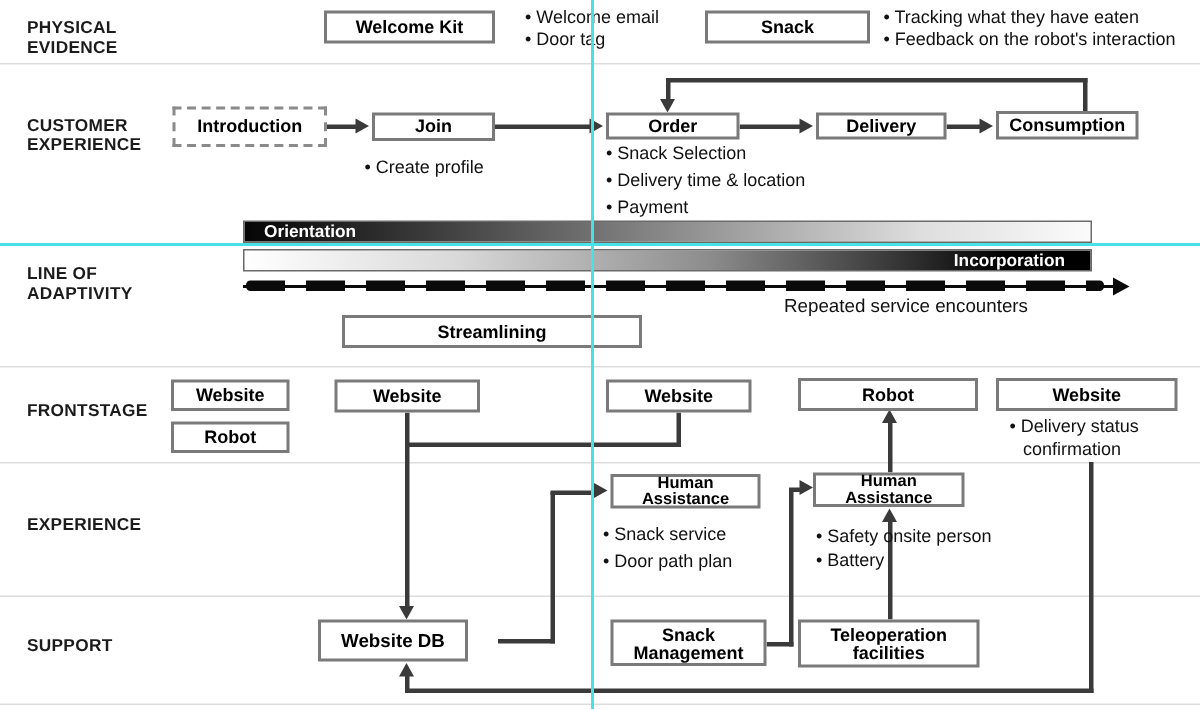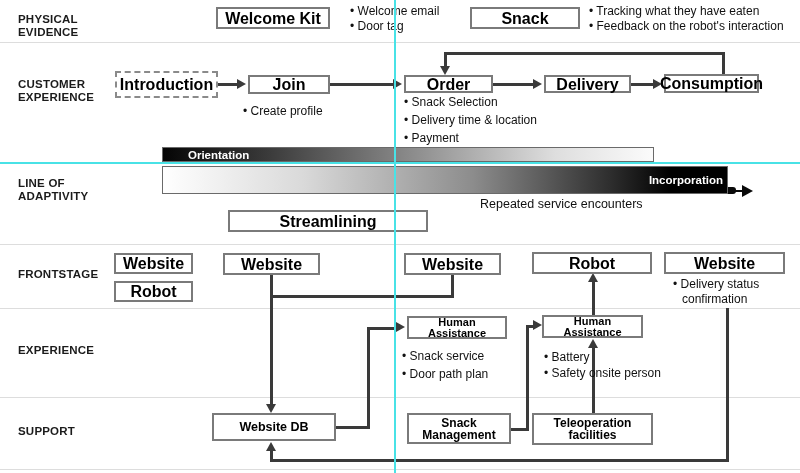--- a/index.html
+++ b/index.html
@@ -4,21 +4,21 @@
 <style>
   html,body{margin:0;padding:0;background:#fff;}
   #canvas{position:relative;width:800px;height:473px;background:#fff;overflow:hidden;
           font-family:"Liberation Sans",sans-serif;color:#000;}
   .sep{position:absolute;left:0;width:800px;height:1px;background:#dddddd;z-index:1;}
   .rowlabel{position:absolute;font-size:11.5px;line-height:13px;color:#1b1b1b;
             white-space:pre-line;z-index:10;letter-spacing:.2px;font-weight:bold;}
   .rowlabel.bold{font-weight:bold;}
   .box{position:absolute;background:#fff;border:2px solid #7a7a7a;box-sizing:border-box;
        display:flex;align-items:center;justify-content:center;text-align:center;
-       font-weight:bold;font-size:16px;line-height:11px;white-space:pre-line;z-index:10;}
+       font-weight:bold;font-size:12px;line-height:11px;white-space:pre-line;z-index:10;}
   .box.dashed{border:2px dashed #8a8a8a;}
   .box.small2{font-size:11px;line-height:10.5px;}
   .bullets{position:absolute;font-size:12px;line-height:15px;color:#111;z-index:10;}
   .bullets.wide{line-height:18px;}
   .bullets.mid{line-height:16px;}
   .line{position:absolute;background:#3a3a3a;z-index:5;}
   .ah-r{position:absolute;width:0;height:0;border-top:5px solid transparent;
         border-bottom:5px solid transparent;border-left:9px solid #3a3a3a;z-index:6;}
   .ah-d{position:absolute;width:0;height:0;border-left:5px solid transparent;
         border-right:5px solid transparent;border-top:9px solid #3a3a3a;z-index:6;}
@@ -92,32 +92,32 @@
 
   <div class="bullets" style="left:243px;top:104px">
     <div>• Create profile</div>
   </div>
   <div class="bullets wide" style="left:404px;top:93px">
     <div>• Snack Selection</div>
     <div>• Delivery time &amp; location</div>
     <div>• Payment</div>
   </div>
 
-  <div class="bar" id="bar-orientation" style="left:162px;top:147px;width:492px;height:15px;padding-left:25px">
+  <div class="bar" id="bar-orientation" style="left:162px;top:147px;width:566px;height:15px;padding-left:13px">
       <span>Orientation</span>
     </div>
-  <div class="bar" id="bar-incorporation" style="left:162px;top:166px;width:566px;height:28px;padding-right:4px">
+  <div class="bar" id="bar-incorporation" style="left:162px;top:166px;width:566px;height:15px;padding-right:17px">
       <span>Incorporation</span>
     </div>
 
   <div class="thinline" style="left:162px;top:190px;width:582px"></div>
   <div class="dashes" style="left:164px;top:187px;width:572px"></div>
   <div class="bigarrow" style="left:742px;top:185px"></div>
 
-  <div class="caption" style="left:480px;top:197px;width:248px;text-align:left">Repeated service encounters</div>
+  <div class="caption" style="left:480px;top:197px;width:248px;text-align:center">Repeated service encounters</div>
 
   <div class="box" style="left:228px;top:210px;width:200px;height:22px">Streamlining</div>
 
   <div class="box" style="left:114px;top:253px;width:79px;height:21px">Website</div>
   <div class="box" style="left:114px;top:281px;width:79px;height:21px">Robot</div>
   <div class="box" style="left:223px;top:253px;width:97px;height:22px">Website</div>
   <div class="box" style="left:404px;top:253px;width:97px;height:22px">Website</div>
   <div class="box" style="left:532px;top:252px;width:120px;height:22px">Robot</div>
   <div class="box" style="left:664px;top:252px;width:121px;height:22px">Website</div>
   <div class="bullets" style="left:673px;top:277px">
@@ -127,25 +127,25 @@
 
   <div class="box small2" style="left:407px;top:316px;width:100px;height:23px">Human
 Assistance</div>
   <div class="box small2" style="left:542px;top:315px;width:101px;height:23px">Human
 Assistance</div>
   <div class="bullets wide" style="left:402px;top:347px">
     <div>• Snack service</div>
     <div>• Door path plan</div>
   </div>
   <div class="bullets mid" style="left:544px;top:349px">
+    <div>• Safety onsite person</div>
     <div>• Battery</div>
-    <div>• Safety onsite person</div>
   </div>
 
-  <div class="box" style="left:212px;top:413px;width:124px;height:28px;font-size:12.5px">Website DB</div>
+  <div class="box" style="left:212px;top:413px;width:100px;height:28px;font-size:12.5px">Website DB</div>
   <div class="box small2" style="left:407px;top:413px;width:104px;height:31px;font-size:12px;line-height:12px">Snack
 Management</div>
   <div class="box small2" style="left:532px;top:413px;width:121px;height:32px;font-size:12px;line-height:12px">Teleoperation
 facilities</div>
 
   <div class="line" style="left:270px;top:275px;width:3px;height:131px"></div>
   <div class="ah-d" style="left:266px;top:404px"></div>
   <div class="line" style="left:451px;top:275px;width:3px;height:23px"></div>
   <div class="line" style="left:270px;top:295px;width:184px;height:3px"></div>
 

